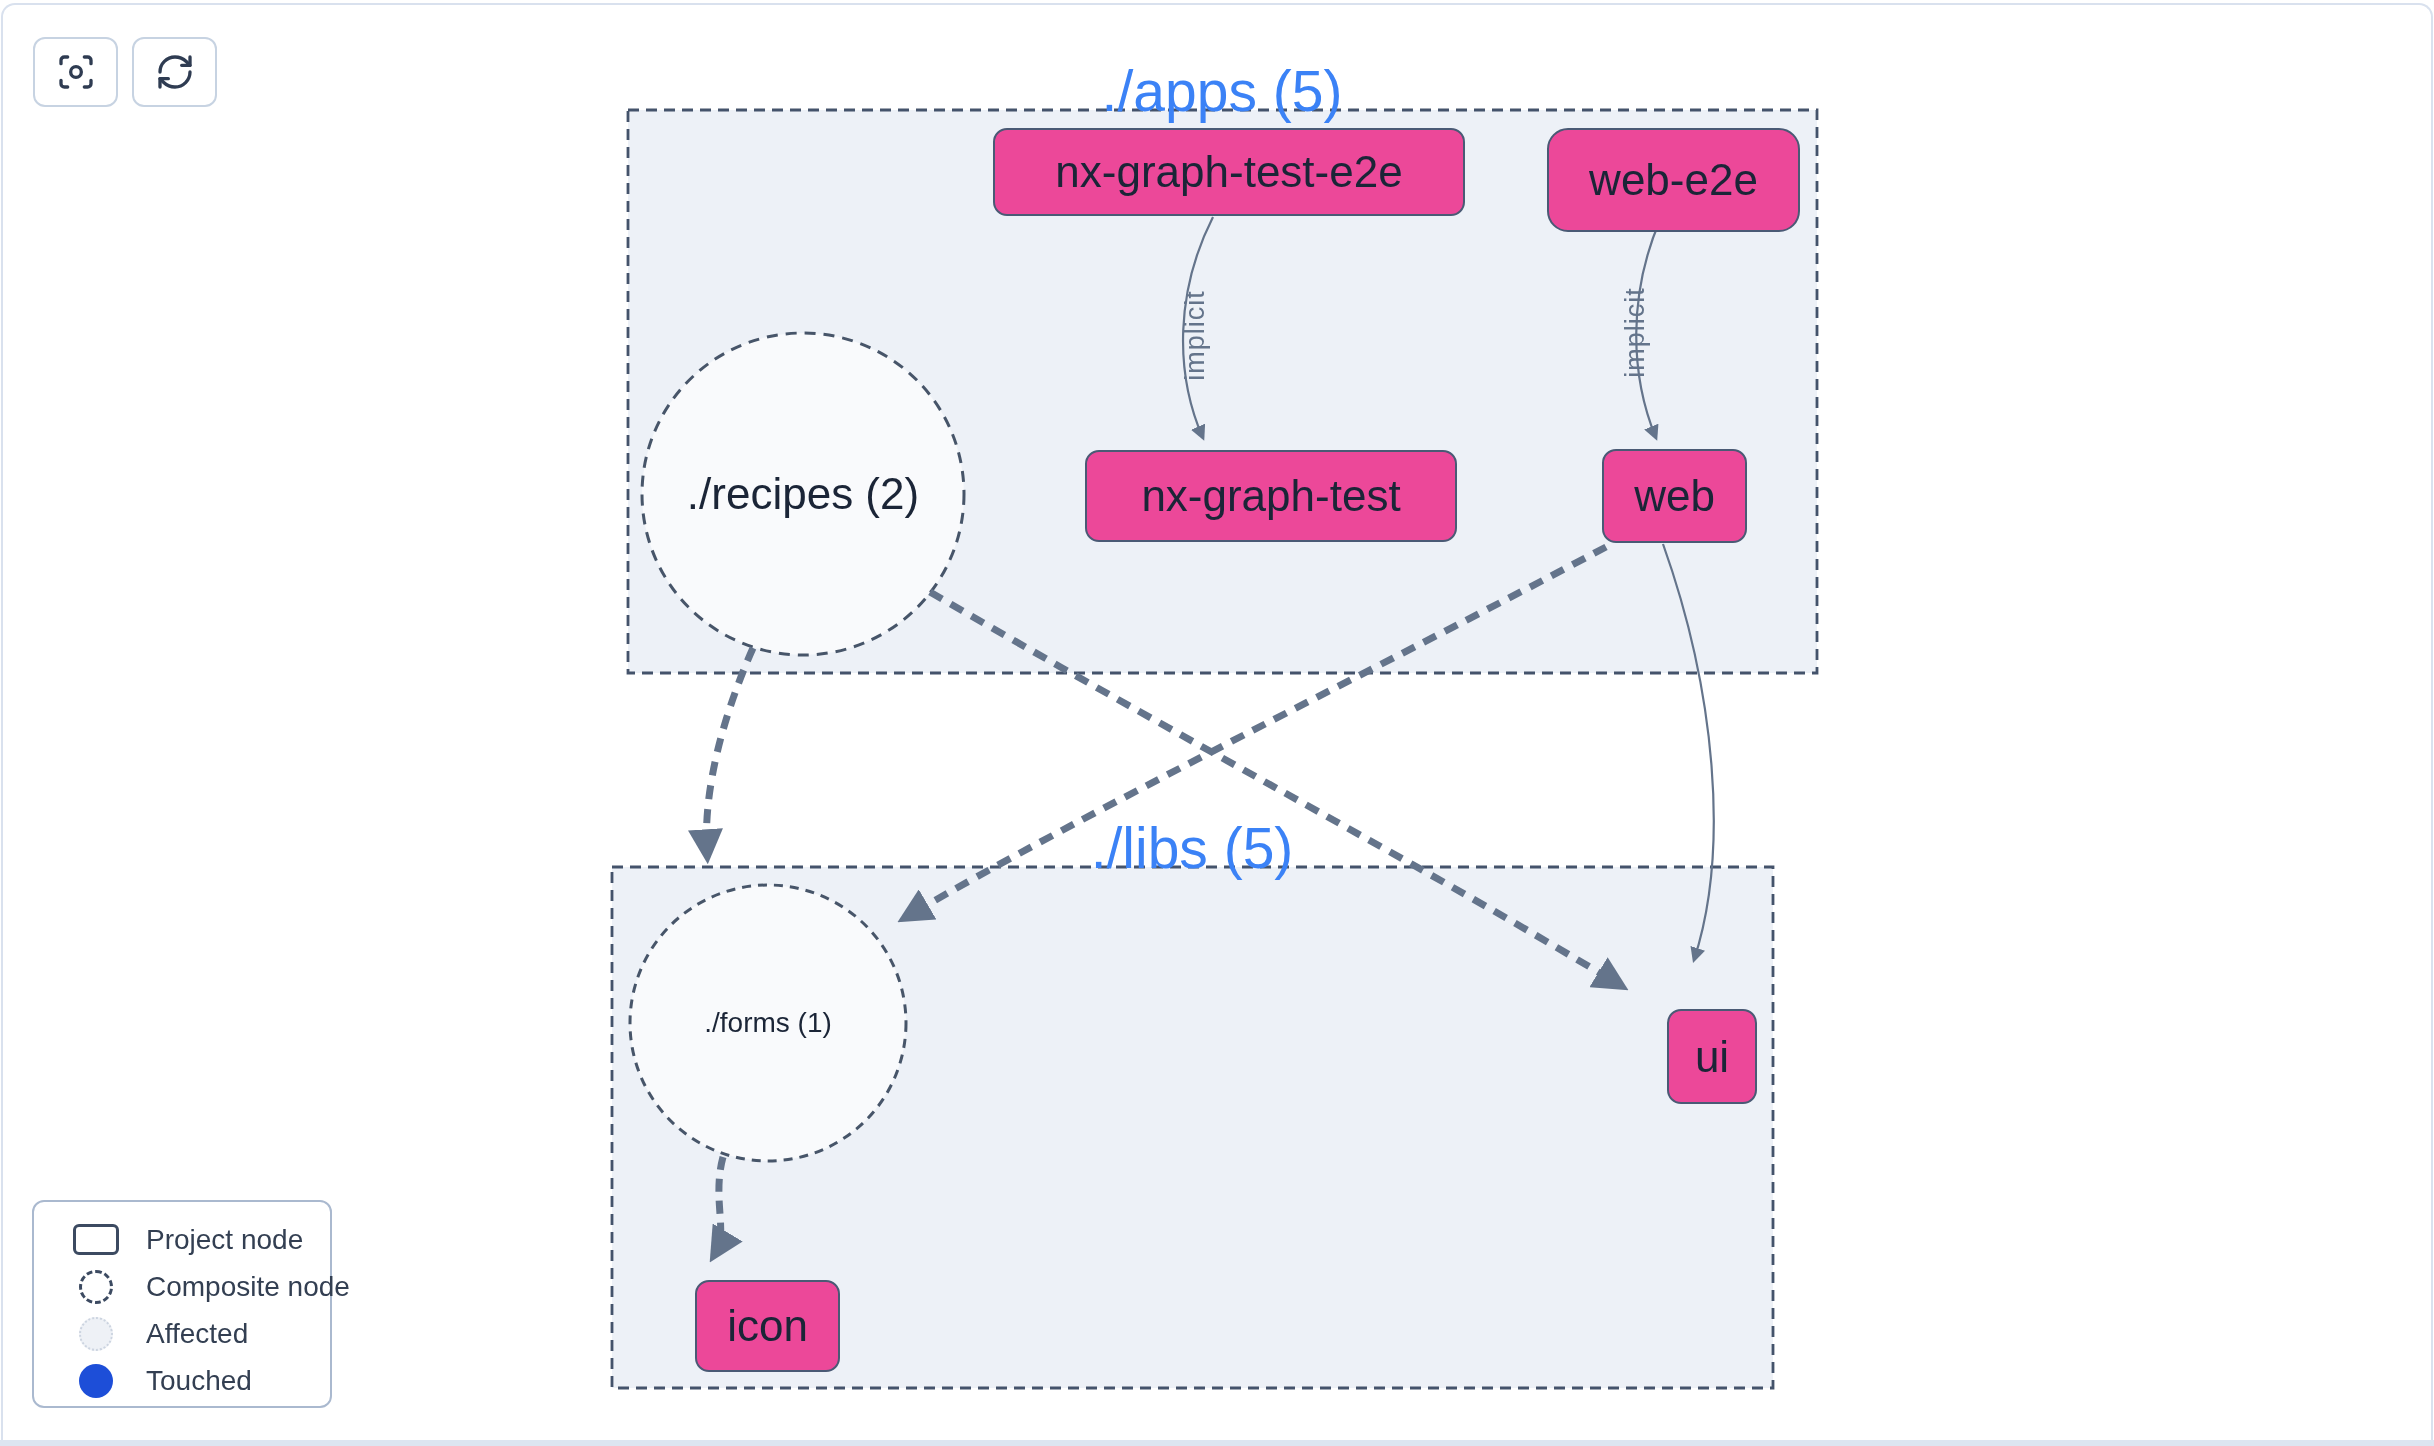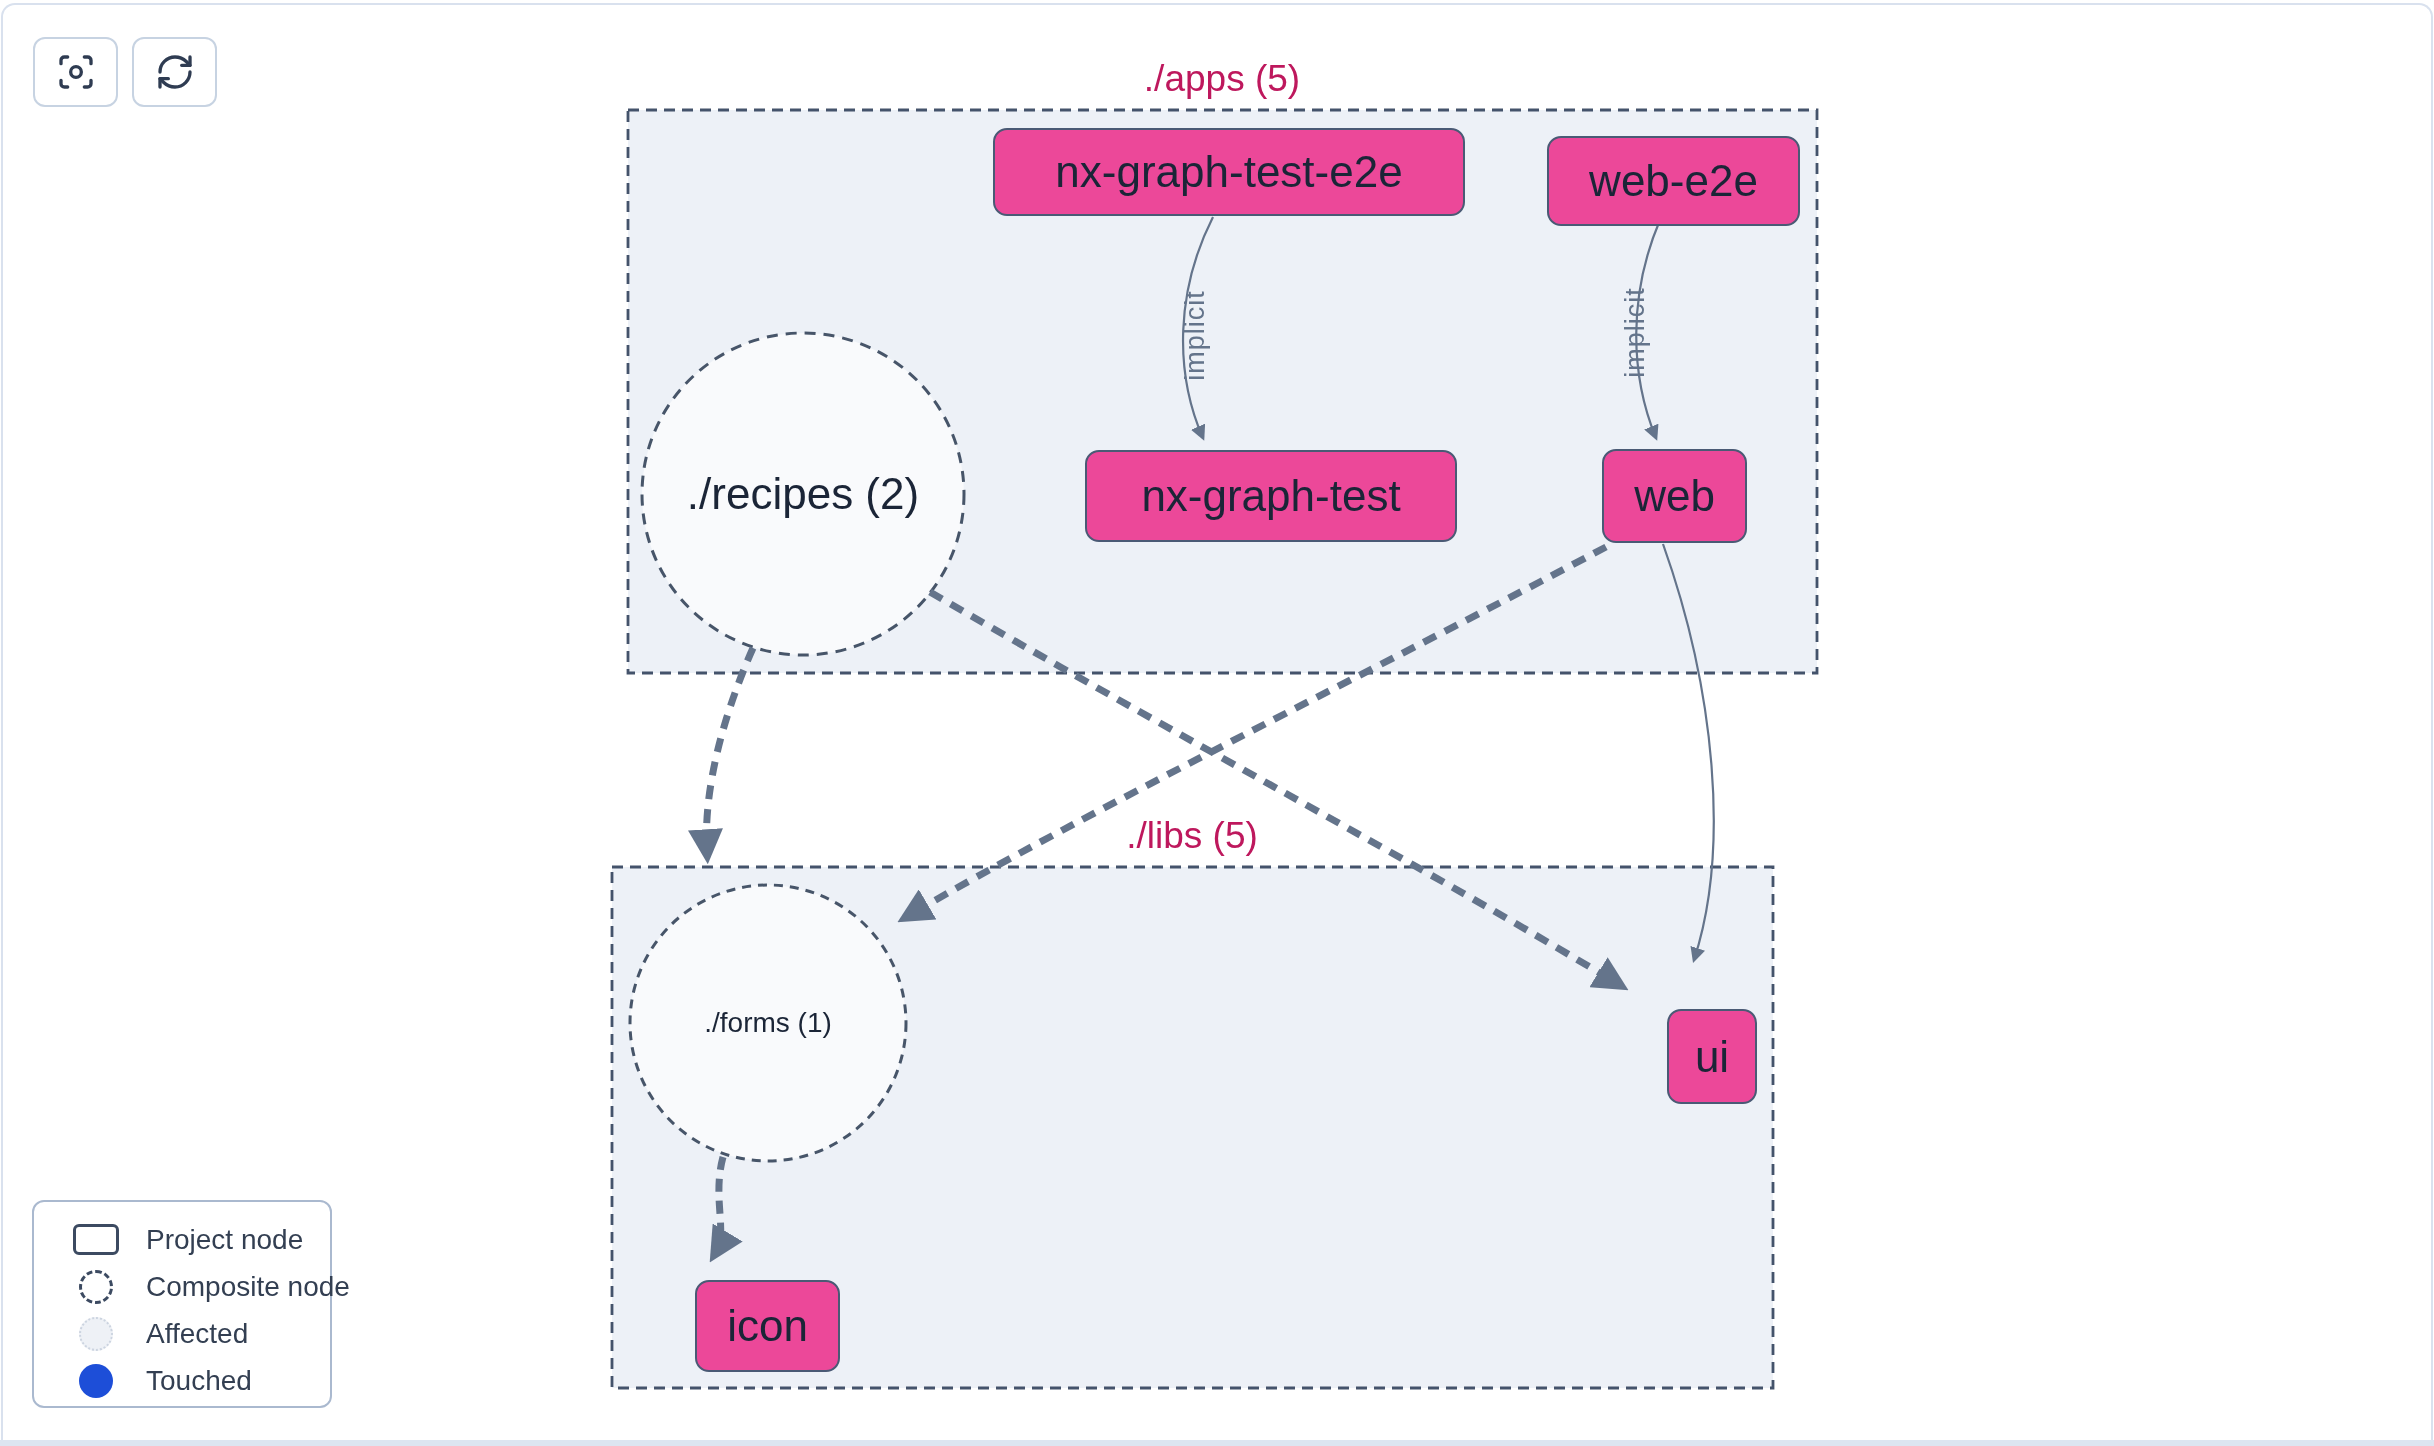--- a/index.html
+++ b/index.html
@@ -14,21 +14,21 @@
   .tbtn{position:absolute;width:85px;height:70px;background:#ffffff;
         border:2px solid #c7d3e2;border-radius:12px;display:flex;
         align-items:center;justify-content:center;cursor:pointer;box-sizing:border-box;}
   .tbtn svg{stroke:#2f3c52;fill:none;stroke-width:2;stroke-linecap:round;stroke-linejoin:round;}
   
   .pnode{position:absolute;background:#ec4899;border:2px solid #4a5a75;
          border-radius:14px;display:flex;align-items:center;justify-content:center;
          color:#1b2537;font-size:44px;box-sizing:border-box;cursor:pointer;}
   .circle-label{position:absolute;display:flex;align-items:center;justify-content:center;
          color:#1b2537;pointer-events:none;}
-  .group-label{position:absolute;color:#be185d;font-size:37px;text-align:center;}
+  .group-label{position:absolute;color:#3b82f6;font-size:57px;text-align:center;}
   .edge-label{position:absolute;color:#64748b;font-size:27px;transform:rotate(-90deg);
               transform-origin:center center;letter-spacing:1px;}
   
   .legend{position:absolute;left:32px;top:1200px;width:300px;height:208px;
           background:#ffffff;border:2px solid #aab9cf;border-radius:12px;box-sizing:border-box;}
   .legend-row{position:absolute;left:0;width:100%;height:47px;display:flex;align-items:center;padding-left:36px;}
   .legend-text{color:#333f52;font-size:28px;position:absolute;left:112px;white-space:nowrap;}
   .lg-rect{position:absolute;left:39px;width:46px;height:31px;border:3px solid #3c4a61;
            border-radius:6px;background:#fff;box-sizing:border-box;}
   .lg-dash{position:absolute;left:45px;width:34px;height:34px;border:3px dashed #3c4a61;
@@ -72,21 +72,21 @@
 
 <div class="group-label" style="left:1072px;top:58px;width:300px;">./apps (5)</div>
 <div class="group-label" style="left:1042px;top:815px;width:300px;">./libs (5)</div>
 
 <div class="edge-label" style="left:1140px;top:320px;width:110px;text-align:center;">implicit</div>
 <div class="edge-label" style="left:1580px;top:317px;width:110px;text-align:center;">implicit</div>
 
 <div class="pnode" style="left:993px;top:128px;width:472px;height:88px;">
   <span>nx-graph-test-e2e</span>
 </div>
-<div class="pnode" style="left:1547px;top:136px;width:253px;height:90px;">
+<div class="pnode" style="left:1547px;top:128px;width:253px;height:104px;border-radius:21px;">
   <span>web-e2e</span>
 </div>
 <div class="pnode" style="left:1045px;top:450px;width:372px;height:92px;margin-left:40px;">
   <span>nx-graph-test</span>
 </div>
 <div class="pnode" style="left:1602px;top:449px;width:145px;height:94px;">
   <span>web</span>
 </div>
 <div class="pnode" style="left:1667px;top:977px;width:90px;height:95px;margin-top:32px;">
   <span>ui</span>

